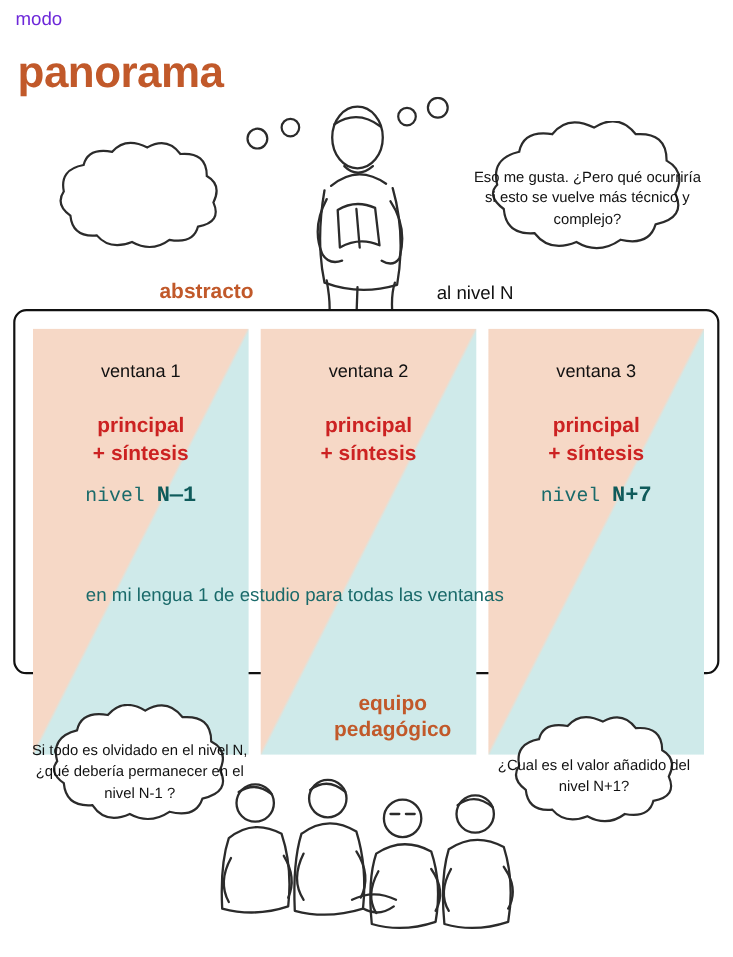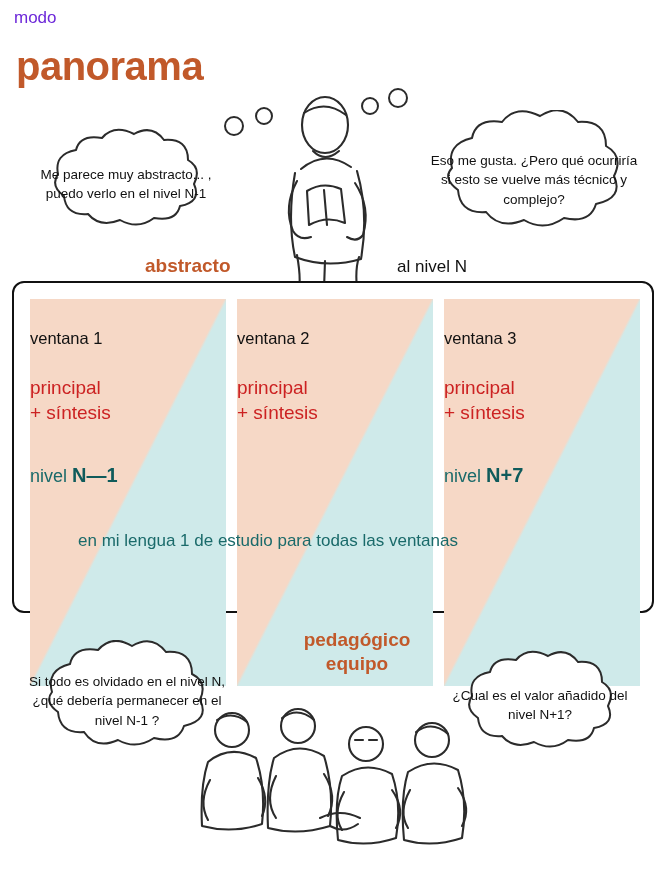--- a/index.html
+++ b/index.html
@@ -139,42 +139,43 @@
     height: 298px;
     display: flex;
     justify-content: space-between;
   }
   .window {
     position: relative;
     width: 196px;
     height: 387px;
     overflow: hidden;
     background: linear-gradient(to bottom right, #f6d8c6 0%, #f6d8c6 49.6%, #cfeaea 50.4%, #cfeaea 100%);
-    text-align: left;
+    text-align: center;
     box-sizing: border-box;
   }
   .window-name {
     position: relative;
     margin-top: 30px;
     font-size: 16.5px;
     color: #111111;
   }
   .window-main {
     position: relative;
     margin-top: 27px;
     font-size: 19px;
-    font-weight: normal;
+    font-weight: bold;
     color: #cc2222;
     line-height: 1.32;
   }
   .window-level {
     position: relative;
-    margin-top: 39px;
+    margin-top: 14px;
     font-size: 18px;
     color: #1a6a6a;
+    font-family: Liberation Mono, monospace;
   }
   .window-level b {
     font-size: 20px;
     color: #0f5b5b;
   }
   .panel-footnote {
     position: absolute;
     left: 0;
     top: 531px;
     width: 536px;
@@ -230,21 +231,20 @@
              q18 -10 30 6
              q24 -2 24 20
              q14 8 6 24
              q8 18 -14 22
              q-4 16 -26 12
              q-16 12 -34 2
              q-20 8 -32 -6
              q-22 2 -24 -18
              q-14 -10 -6 -22 z"></path>
   </svg>
-  <span class="bubble-text">Me parece muy abstracto... , puedo verlo en el nivel N-1</span>
 </div>
 
 <div class="bubble" id="bubble-student-right">
   <svg width="232" height="140" viewBox="0 0 232 140" fill="#ffffff" stroke="#2b2b2b" stroke-width="2">
     <path d="M34 58
              q-6 -24 20 -30
              q4 -20 30 -16
              q14 -18 38 -6
              q22 -14 38 6
              q28 -2 28 24
@@ -301,22 +301,22 @@
         <span>nivel </span><b>N+7</b>
       </div>
     </div>
 
   </div>
 </div>
 
 <div class="panel-footnote">en mi lengua 1 de estudio para todas las ventanas</div>
 
 <div class="role-label" id="label-equipo">
+  <div>equipo</div>
   <div>pedagógico</div>
-  <div>equipo</div>
 </div>
 
 <div class="bubble" id="bubble-team-left">
   <svg width="218" height="122" viewBox="0 0 218 122" fill="#ffffff" stroke="#2b2b2b" stroke-width="2">
     <path d="M34 52
              q-6 -22 18 -28
              q4 -18 28 -14
              q14 -16 34 -4
              q20 -12 34 6
              q26 -2 26 22

